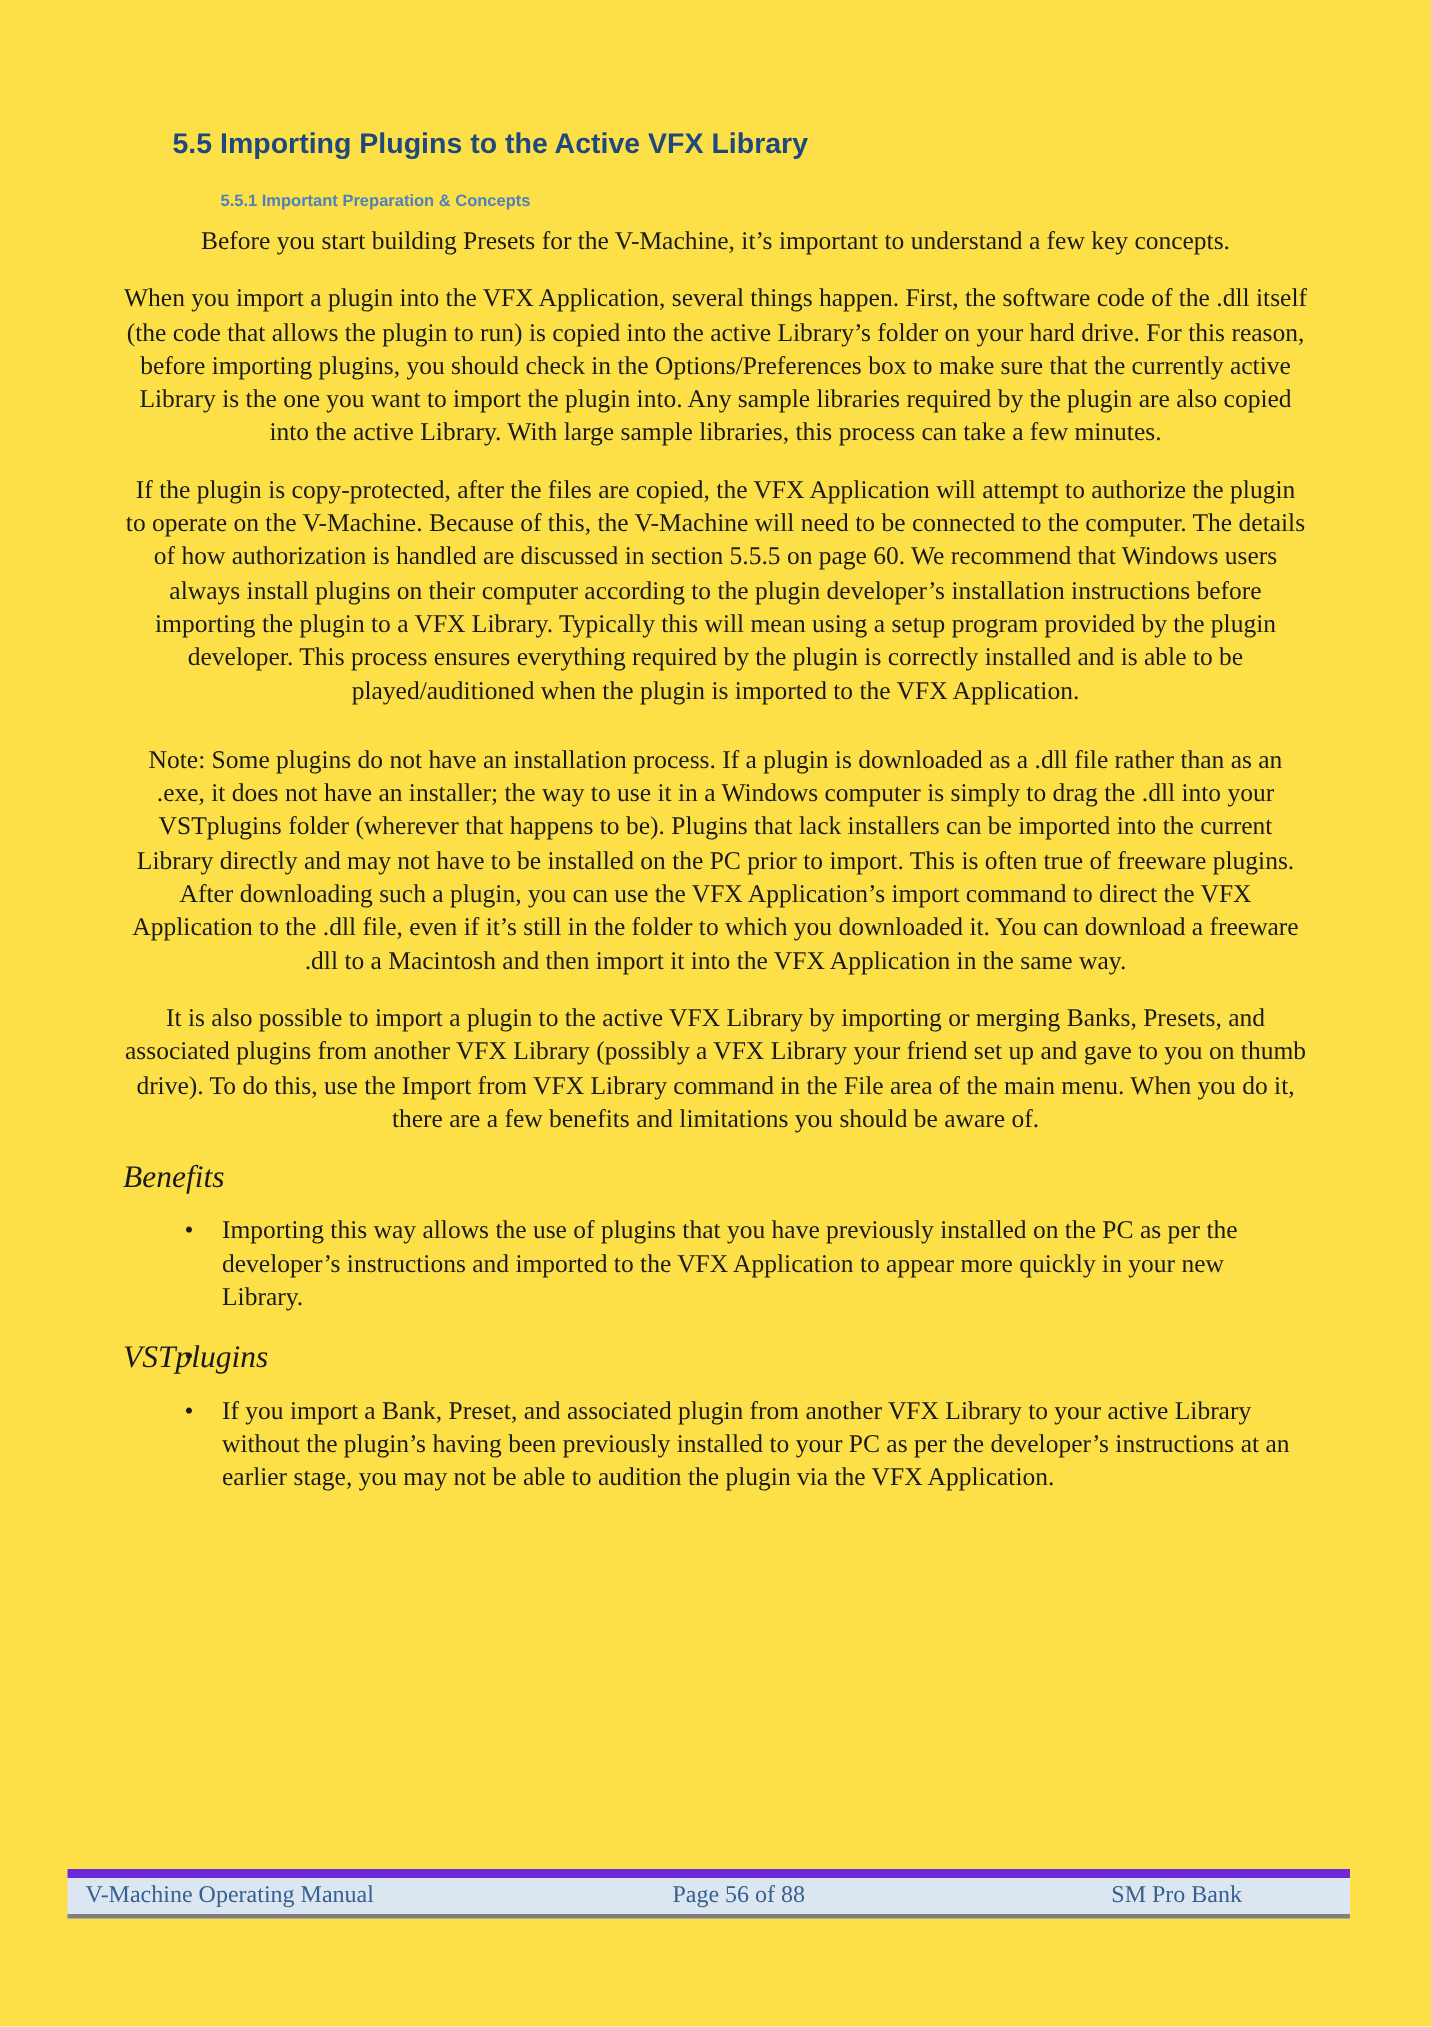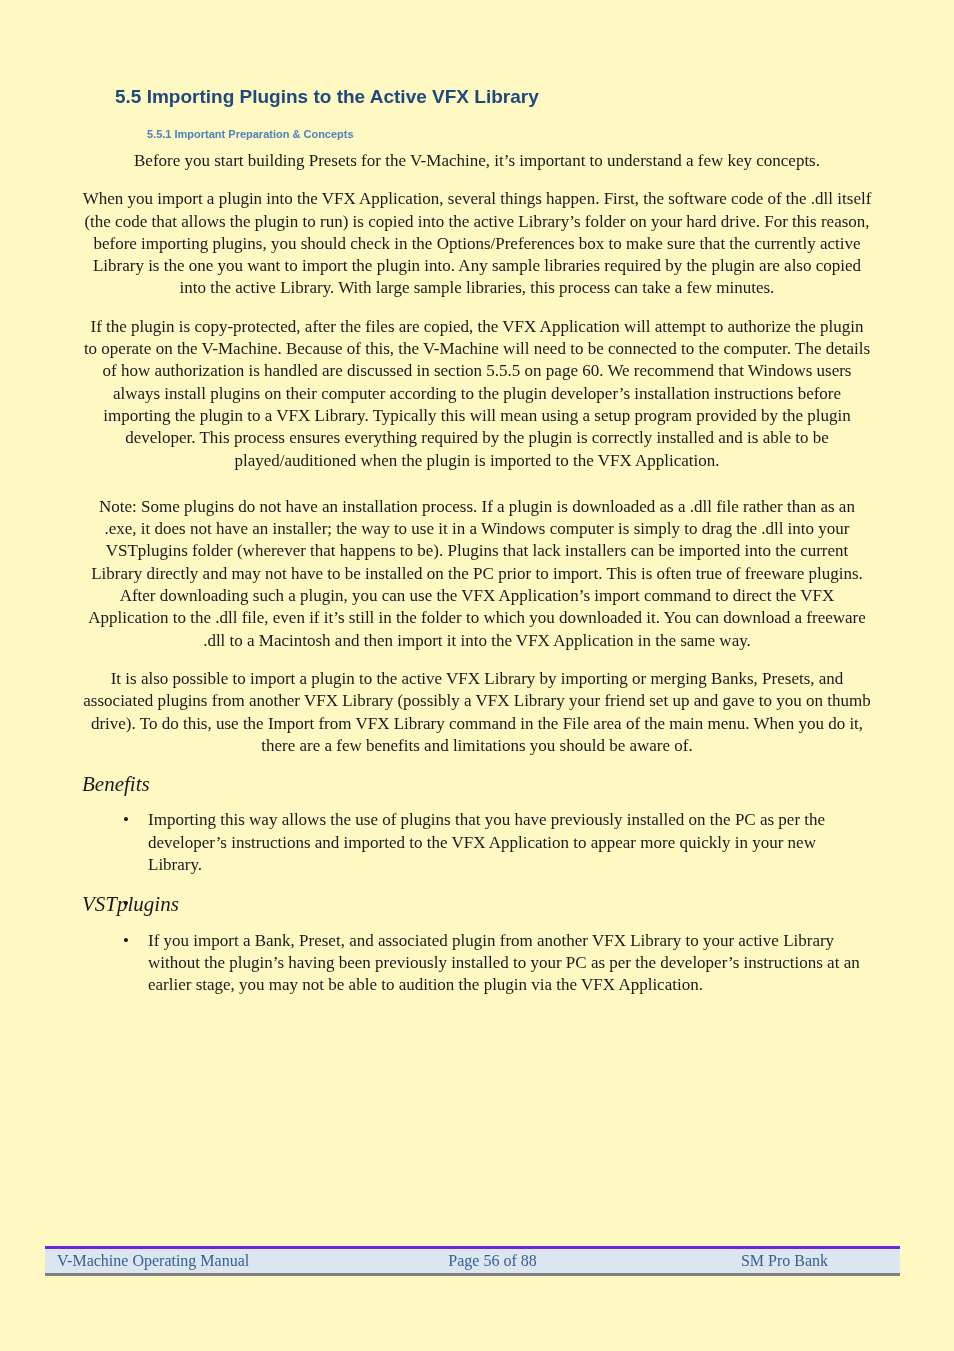--- a/index.html
+++ b/index.html
@@ -4,21 +4,21 @@
 <style>
   html, body {
     margin: 0;
     padding: 0;
     background: #ffffff;
   }
   .page {
     position: relative;
     width: 954px;
     height: 1351px;
-    background: #fef9c3;
+    background: #fde047;
     overflow: hidden;
     font-family: "Liberation Serif", serif;
     color: #1a1a1a;
   }
   .content {
     position: absolute;
     left: 82px;
     top: 0;
     width: 790px;
     padding-top: 84px;
@@ -75,21 +75,21 @@
     font-size: 17px;
     line-height: 22.3px;
   }
   .footer-bar {
     position: absolute;
     left: 45px;
     top: 1246px;
     width: 855px;
     height: 24px;
     background: #DCE6F1;
-    border-top: 3px solid #6d28d9;
+    border-top: 6px solid #6d28d9;
     border-bottom: 3px solid #7f7f7f;
     display: grid;
     grid-template-columns: 1fr auto 1fr;
     align-items: center;
     font-family: "Liberation Serif", serif;
     font-size: 16px;
     color: #376092;
   }
   .footer-left  { justify-self: start; padding-left: 12px; }
   .footer-center{ justify-self: center; transform: translateX(20px); }

